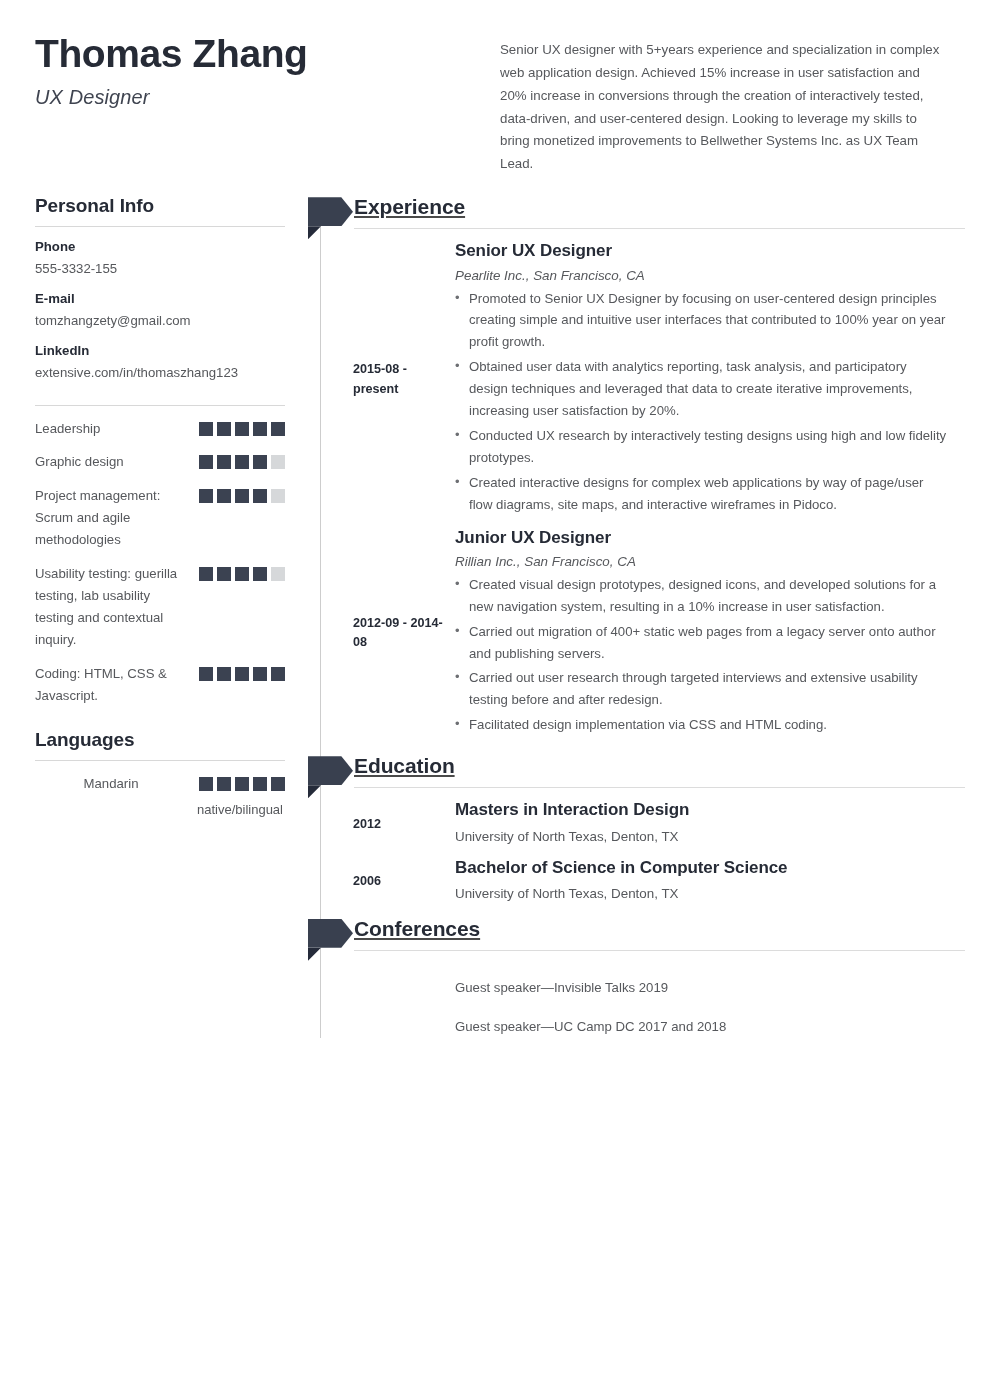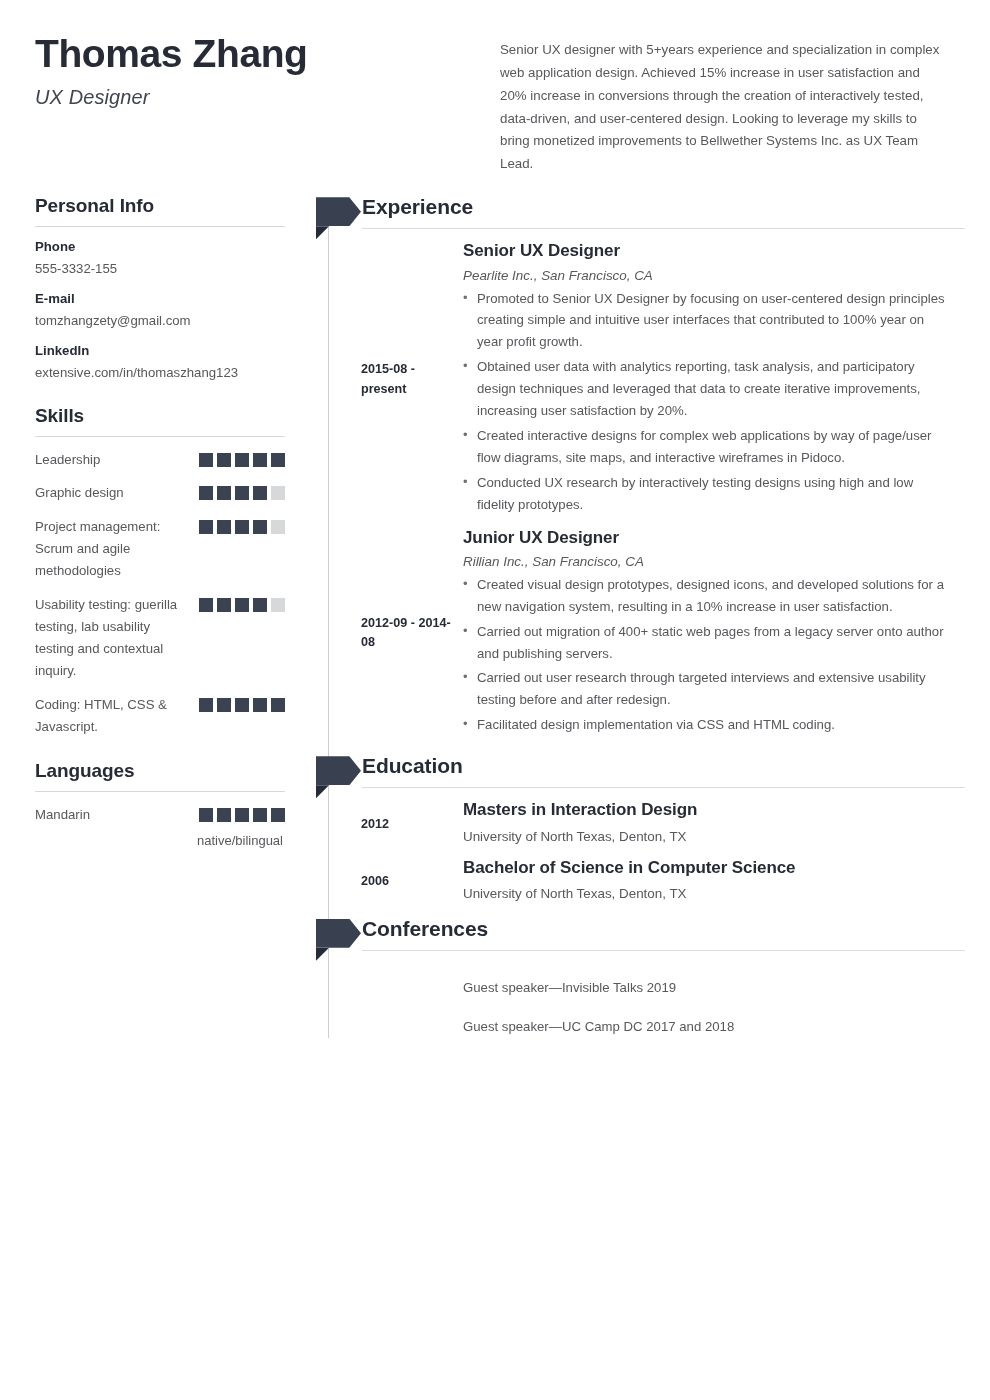--- a/index.html
+++ b/index.html
@@ -61,21 +61,20 @@
     padding-right: 20px;
     text-align: left;
   }
 
   
   .columns {
     display: flex;
     padding: 0 25px 0 35px;
     margin-top: 19px;
     align-items: flex-start;
-    gap: 8px;
   }
 
   .sidebar {
     width: 285px;
     flex: 0 0 285px;
     padding-right: 35px;
   }
 
   .main {
     flex: 1;
@@ -204,20 +203,21 @@
     top: 29px;
     width: 13px;
     height: 13px;
     background: #252b3a;
     clip-path: polygon(0 0, 100% 0, 0 100%);
   }
 
   .section-title-wrap {
     flex: 1;
     padding-left: 1px;
+    text-decoration: underline;
   }
 
   .section-title {
     font-size: 21px;
     font-weight: bold;
     color: #262b36;
     letter-spacing: -0.1px;
     line-height: 1.1;
     padding-bottom: 10px;
   }
@@ -325,21 +325,20 @@
           <div class="info-label">E-mail</div>
           <div class="info-value">tomzhangzety@gmail.com</div>
         </div>
         <div class="info-block">
           <div class="info-label">LinkedIn</div>
           <div class="info-value">extensive.com/in/thomaszhang123</div>
         </div>
       </div>
 
       <div class="side-section" style="margin-top:22px;">
-        <div class="side-heading">Skills</div>
         <div class="side-rule"></div>
         <div id="skills-list">
             <div class="skill-row">
               <div class="skill-name">Leadership</div>
               <div class="skill-dots">
                 <span class="sq"></span>
                 <span class="sq"></span>
                 <span class="sq"></span>
                 <span class="sq"></span>
                 <span class="sq"></span>
@@ -385,21 +384,21 @@
                 <span class="sq"></span>
               </div>
             </div>
           </div>
       </div>
 
       <div class="side-section" style="margin-top:22px;">
         <div class="side-heading">Languages</div>
         <div class="side-rule"></div>
         <div id="languages-list">
-            <div class="skill-row" style="margin-bottom: 8px;">
+            <div class="skill-row" style="margin-bottom: 8px; text-align: center;">
               <div class="skill-name">Mandarin</div>
               <div class="skill-dots">
                 <span class="sq"></span>
                 <span class="sq"></span>
                 <span class="sq"></span>
                 <span class="sq"></span>
                 <span class="sq"></span>
               </div>
             </div>
             <div class="lang-level">native/bilingual</div>
@@ -425,22 +424,22 @@
           </div>
           <div id="experience-entries">
               <div class="entry">
                 <div class="entry-date">2015-08 - present</div>
                 <div class="entry-body">
                   <div class="entry-title">Senior UX Designer</div>
                   <div class="entry-sub">Pearlite Inc., San Francisco, CA</div>
                   <ul class="bullets">
                     <li>Promoted to Senior UX Designer by focusing on user-centered design principles creating simple and intuitive user interfaces that contributed to 100% year on year profit growth.</li>
                     <li>Obtained user data with analytics reporting, task analysis, and participatory design techniques and leveraged that data to create iterative improvements, increasing user satisfaction by 20%.</li>
+                    <li>Conducted UX research by interactively testing designs using high and low fidelity prototypes.</li>
                     <li>Created interactive designs for complex web applications by way of page/user flow diagrams, site maps, and interactive wireframes in Pidoco.</li>
-                    <li>Conducted UX research by interactively testing designs using high and low fidelity prototypes.</li>
                   </ul>
                 </div>
               </div>
               <div class="entry">
                 <div class="entry-date">2012-09 - 2014-08</div>
                 <div class="entry-body">
                   <div class="entry-title">Junior UX Designer</div>
                   <div class="entry-sub">Rillian Inc., San Francisco, CA</div>
                   <ul class="bullets">
                     <li>Created visual design prototypes, designed icons, and developed solutions for a new navigation system, resulting in a 10% increase in user satisfaction.</li>

